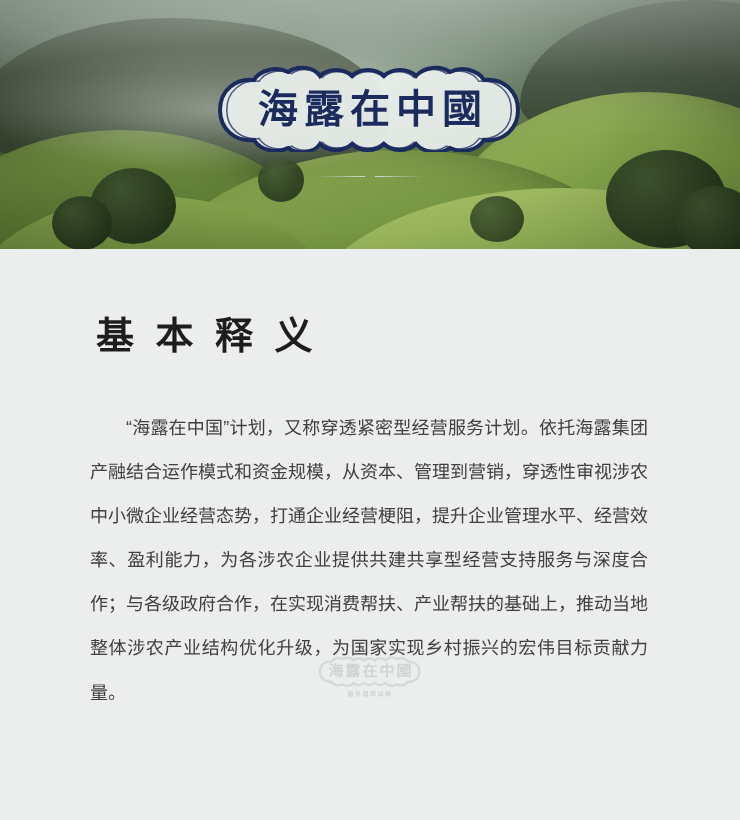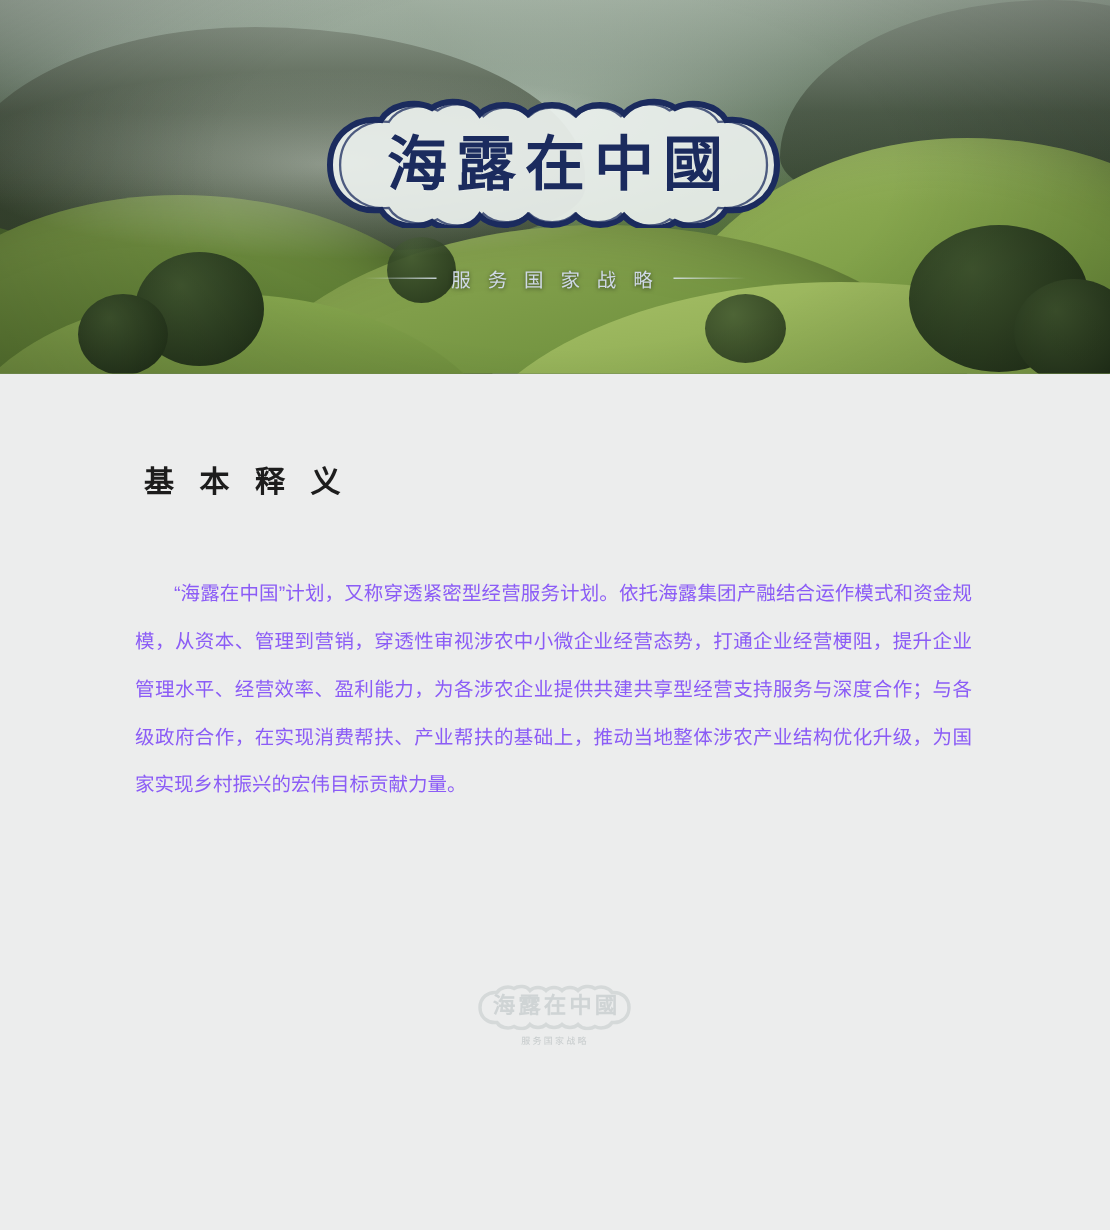--- a/index.html
+++ b/index.html
@@ -162,31 +162,31 @@
     background: linear-gradient(270deg, rgba(220,230,240,0) 0%, rgba(220,230,240,0.85) 100%);
   }
 
   
   .content {
     position: relative;
     padding: 56px 90px 0 90px;
   }
   .section-title {
     font-family: "Liberation Serif", serif;
-    font-size: 20px;
+    font-size: 38px;
     font-weight: bold;
     color: #1d1d1d;
     letter-spacing: 6px;
     margin: 0 0 46px 6px;
   }
   .paragraph {
     font-family: "Liberation Sans", sans-serif;
-    font-size: 13px;
+    font-size: 18px;
     line-height: 2.45;
-    color: #8b5cf6;
+    color: #404040;
     text-align: justify;
     text-indent: 2em;
     margin: 0;
     padding-right: 2px;
   }
 
   
   .footer {
     position: absolute;
     left: 0; right: 0;
@@ -302,21 +302,20 @@
         <div class="logo-chars">
           <span class="logo-char">海</span>
           <span class="logo-char">露</span>
           <span class="logo-char">在</span>
           <span class="logo-char">中</span>
           <span class="logo-char">國</span>
         </div>
       </div>
       <div class="logo-sub">
         <span class="rule"></span>
-        <span>服 务 国 家 战 略</span>
         <span class="rule right"></span>
       </div>
     </div>
   </div>
 
   <div class="content">
     <h1 class="section-title">基 本 释 义</h1>
     <p class="paragraph">“海露在中国”计划，又称穿透紧密型经营服务计划。依托海露集团产融结合运作模式和资金规模，从资本、管理到营销，穿透性审视涉农中小微企业经营态势，打通企业经营梗阻，提升企业管理水平、经营效率、盈利能力，为各涉农企业提供共建共享型经营支持服务与深度合作；与各级政府合作，在实现消费帮扶、产业帮扶的基础上，推动当地整体涉农产业结构优化升级，为国家实现乡村振兴的宏伟目标贡献力量。</p>
   </div>
 

